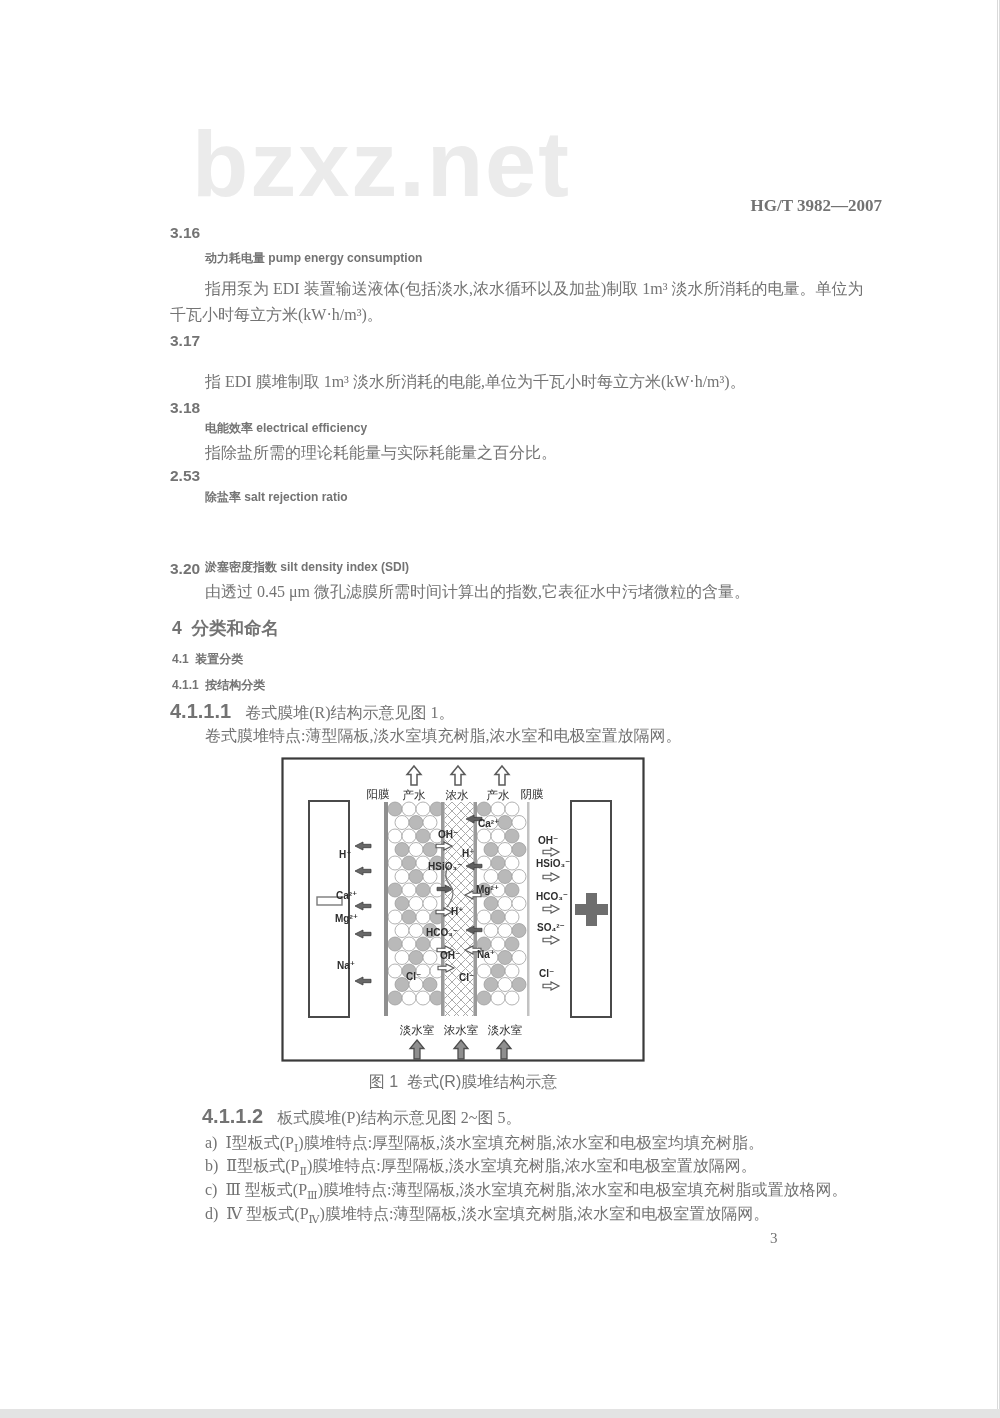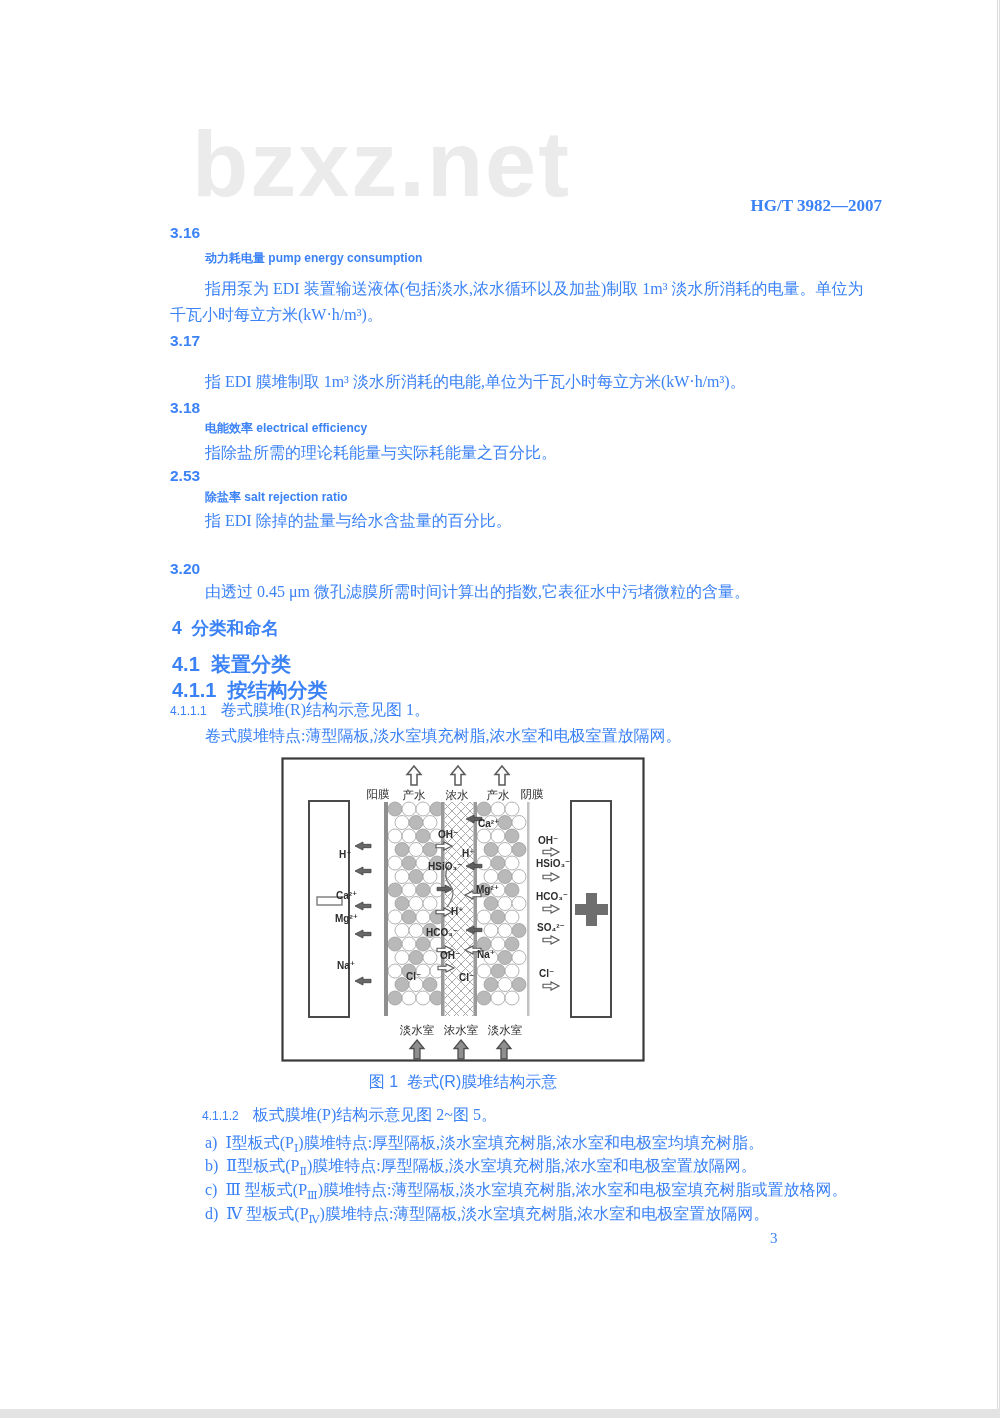--- a/index.html
+++ b/index.html
@@ -3,29 +3,29 @@
 <meta charset="utf-8">
 <style>
   html,body{margin:0;padding:0;}
   body{background:#f4f4f4;font-family:"Liberation Serif","DejaVu Serif",serif;}
   .page{position:relative;width:1000px;height:1418px;background:#ffffff;overflow:hidden;
         box-shadow:inset -1px 0 0 #dcdcdc;}
   .page-bottom-edge{position:absolute;left:0;right:0;bottom:0;height:9px;background:#e3e3e3;}
   .page-right-edge{position:absolute;top:0;bottom:0;right:2px;width:1px;background:#dadada;}
   .watermark{position:absolute;left:192px;top:112px;font-family:"Liberation Sans","DejaVu Sans",sans-serif;
              font-weight:bold;font-size:92px;letter-spacing:2px;color:#ebebeb;user-select:none;}
-  .txt{position:absolute;white-space:pre;color:#3b82f6;}
+  .txt{position:absolute;white-space:pre;color:#737373;}
   .doc-number{left:700px;top:196px;width:182px;text-align:right;font-weight:bold;font-size:17px;
               font-family:"Liberation Serif","DejaVu Serif",serif;}
   .clause-num{font-family:"Liberation Sans","DejaVu Sans",sans-serif;font-weight:bold;font-size:15.5px;}
   .term{font-family:"Liberation Sans","DejaVu Sans",sans-serif;font-weight:bold;font-size:12px;}
   .body-line{font-size:16px;}
   .h-main{font-family:"Liberation Sans","DejaVu Sans",sans-serif;font-weight:bold;font-size:17.5px;}
-  .h-sub{font-family:"Liberation Sans","DejaVu Sans",sans-serif;font-weight:bold;font-size:20px;}
-  .mixed .n{font-family:"Liberation Sans","DejaVu Sans",sans-serif;font-weight:normal;font-size:12px;}
+  .h-sub{font-family:"Liberation Sans","DejaVu Sans",sans-serif;font-weight:bold;font-size:12px;}
+  .mixed .n{font-family:"Liberation Sans","DejaVu Sans",sans-serif;font-weight:bold;font-size:20px;}
   .mixed .t{font-size:16px;padding-left:14px;}
   .fig-caption{left:281px;top:1072px;width:364px;text-align:center;
                font-family:"Liberation Sans","DejaVu Sans",sans-serif;font-weight:normal;font-size:16px;}
   .list-item .b{font-size:16px;}
   .list-item .pre,.list-item .post{font-size:16px;}
   .list-item .sub{font-size:11px;vertical-align:sub;}
   .list-item .pre{padding-left:8px;}
   .page-number{left:770px;top:1230px;font-size:15px;}
   svg text{font-family:"Liberation Sans","DejaVu Sans",sans-serif;fill:#2d2d2d;}
   svg .cjk{font-size:11.5px;}
@@ -49,23 +49,23 @@
 
   <div class="txt clause-num" style="left:170px;top:332px;">3.17</div>
   <div class="txt body-line" style="left:205px;top:372px;">指 EDI 膜堆制取 1m³ 淡水所消耗的电能,单位为千瓦小时每立方米(kW·h/m³)。</div>
 
   <div class="txt clause-num" style="left:170px;top:399px;">3.18</div>
   <div class="txt term" style="left:205px;top:420px;">电能效率 electrical efficiency</div>
   <div class="txt body-line" style="left:205px;top:443px;">指除盐所需的理论耗能量与实际耗能量之百分比。</div>
 
   <div class="txt clause-num" style="left:170px;top:467px;">2.53</div>
   <div class="txt term" style="left:205px;top:489px;">除盐率 salt rejection ratio</div>
-  <div class="txt body-line" style="left:205px;top:511px;">指 EDI 除掉的盐量与给水含盐量的百分比。</div>
 
   <div class="txt clause-num" style="left:170px;top:537px;margin-top:23px;">3.20</div>
+  <div class="txt term" style="left:205px;top:559px;">淤塞密度指数 silt density index (SDI)</div>
   <div class="txt body-line" style="left:205px;top:582px;">由透过 0.45 μm 微孔滤膜所需时间计算出的指数,它表征水中污堵微粒的含量。</div>
 
   <div class="txt h-main" style="left:172px;top:616px;">4  分类和命名</div>
   <div class="txt h-sub" style="left:172px;top:651px;">4.1  装置分类</div>
   <div class="txt h-sub" style="left:172px;top:677px;">4.1.1  按结构分类</div>
 
   <div class="txt mixed" style="left:170px;top:700px;"><span class="n">4.1.1.1</span><span class="t">卷式膜堆(R)结构示意见图 1。</span></div>
   <div class="txt body-line" style="left:205px;top:726px;">卷式膜堆特点:薄型隔板,淡水室填充树脂,浓水室和电极室置放隔网。</div>
 
   <svg id="fig-svg" width="364" height="306" viewBox="0 0 364 306" style="position:absolute;left:281px;top:757px;">

